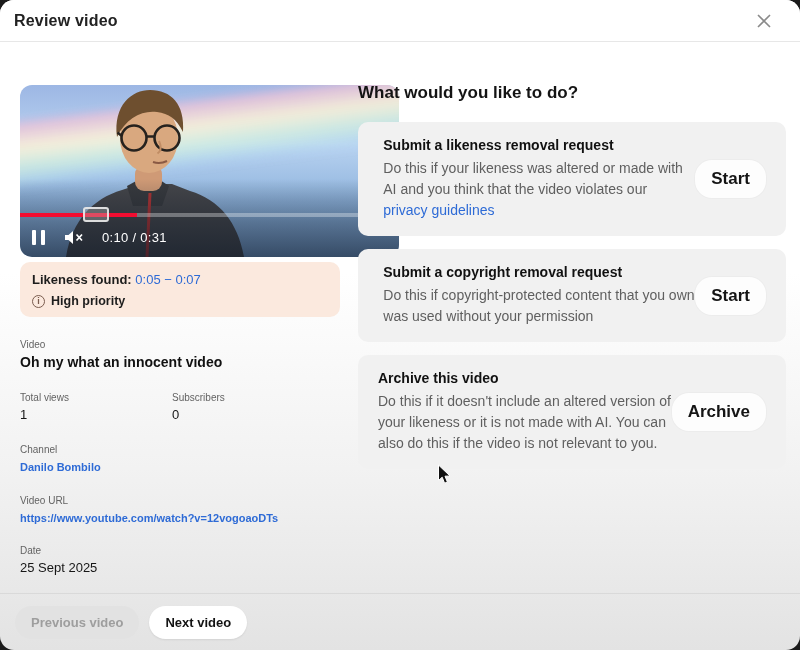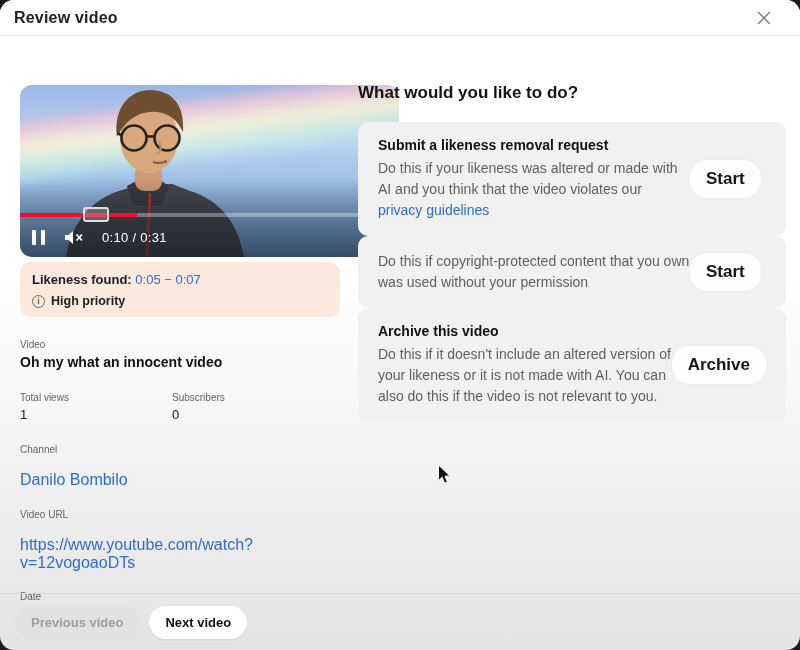--- a/index.html
+++ b/index.html
@@ -5,21 +5,21 @@
   * { margin:0; padding:0; box-sizing:border-box; }
   html,body { width:800px; height:650px; }
   body { background:#1b1b1b; font-family:"Liberation Sans", sans-serif; position:relative; overflow:hidden; }
 
   .dialog {
     position:absolute; inset:0; border-radius:14px; overflow:hidden;
     background:linear-gradient(180deg,#ffffff 0%,#ffffff 42%,#f2f2f2 72%,#e3e3e3 100%);
   }
 
   
-  .hdr { height:36px; display:flex; align-items:center; justify-content:space-between;
+  .hdr { height:42px; display:flex; align-items:center; justify-content:space-between;
          padding:0 24px 0 14px; border-bottom:1px solid #e7e7e7; background:#fff; }
   .hdr h1 { font-size:16px; font-weight:bold; color:#222; letter-spacing:.2px; }
   .close-btn { background:none; border:none; cursor:pointer; width:24px; height:24px;
                display:flex; align-items:center; justify-content:center; }
   .close-btn svg { width:16px; height:16px; stroke:#8a8a8a; stroke-width:1.6; }
 
   
   .left { position:absolute; left:20px; top:85px; width:320px; }
 
   .player { position:relative; width:379px; height:172px; border-radius:12px; overflow:hidden;
@@ -55,27 +55,27 @@
              font-size:9px; font-weight:bold; display:inline-flex; align-items:center; justify-content:center;
              font-style:normal; line-height:1; }
 
   
   .lbl { font-size:10px; color:#636363; }
   .val { font-size:13px; color:#161616; margin-top:4px; }
   .vtitle { font-size:14px; font-weight:bold; color:#111; margin-top:4px; }
   .m22 { margin-top:22px; } .m20 { margin-top:20px; } .m19 { margin-top:19px; }
   .stats { display:flex; margin-top:22px; }
   .stats .col { width:152px; }
-  a.blue { color:#2e6bd6; text-decoration:none; font-size:16px; display:inline-block; margin-top:16px; }
+  a.blue { color:#2e6bd6; text-decoration:none; font-size:11px; display:inline-block; margin-top:6px;font-weight:bold; }
 
   
   .right { position:absolute; left:358px; top:83px; width:428px; }
   .right h2 { font-size:17px; font-weight:bold; color:#141414; margin-bottom:19px; }
   .card { background:#f1f1f1; border-radius:10px; padding:15px 20px; display:flex;
-          align-items:center; justify-content:flex-start; margin-bottom:0; }
+          align-items:center; justify-content:flex-end; margin-bottom:13px; }
   .card .txt { width:312px; }
   .card .ct { font-size:14px; font-weight:bold; color:#111; margin-bottom:5px; }
   .card .cd { font-size:14px; color:#5f5f5f; line-height:1.5; }
   .card .cd a { color:#2e6bd6; text-decoration:none; }
   .pill { background:#fdfdfd; border:none; border-radius:17px; padding:9px 16px;
           font-size:17px; font-weight:bold; color:#141414; cursor:pointer;
           font-family:"Liberation Sans", sans-serif; box-shadow:0 0 0 1px rgba(0,0,0,.02); }
 
   
   .ftr { position:absolute; left:0; right:0; bottom:0; height:57px; border-top:1px solid #d9d9d9;
@@ -186,20 +186,21 @@
     <div class="card">
       <div class="txt">
         <div class="ct">Submit a likeness removal request</div>
         <div class="cd"><span>Do this if your likeness was altered or made with AI and you think that the video violates our </span><a href="#">privacy guidelines</a></div>
       </div>
       <button class="pill">Start</button>
     </div>
 
     <div class="card">
       <div class="txt">
+        <div class="ct">Submit a copyright removal request</div>
         <div class="cd"><span>Do this if copyright-protected content that you own was used without your permission</span><a href="#"></a></div>
       </div>
       <button class="pill">Start</button>
     </div>
 
     <div class="card">
       <div class="txt">
         <div class="ct">Archive this video</div>
         <div class="cd"><span>Do this if it doesn't include an altered version of your likeness or it is not made with AI. You can also do this if the video is not relevant to you.</span><a href="#"></a></div>
       </div>

